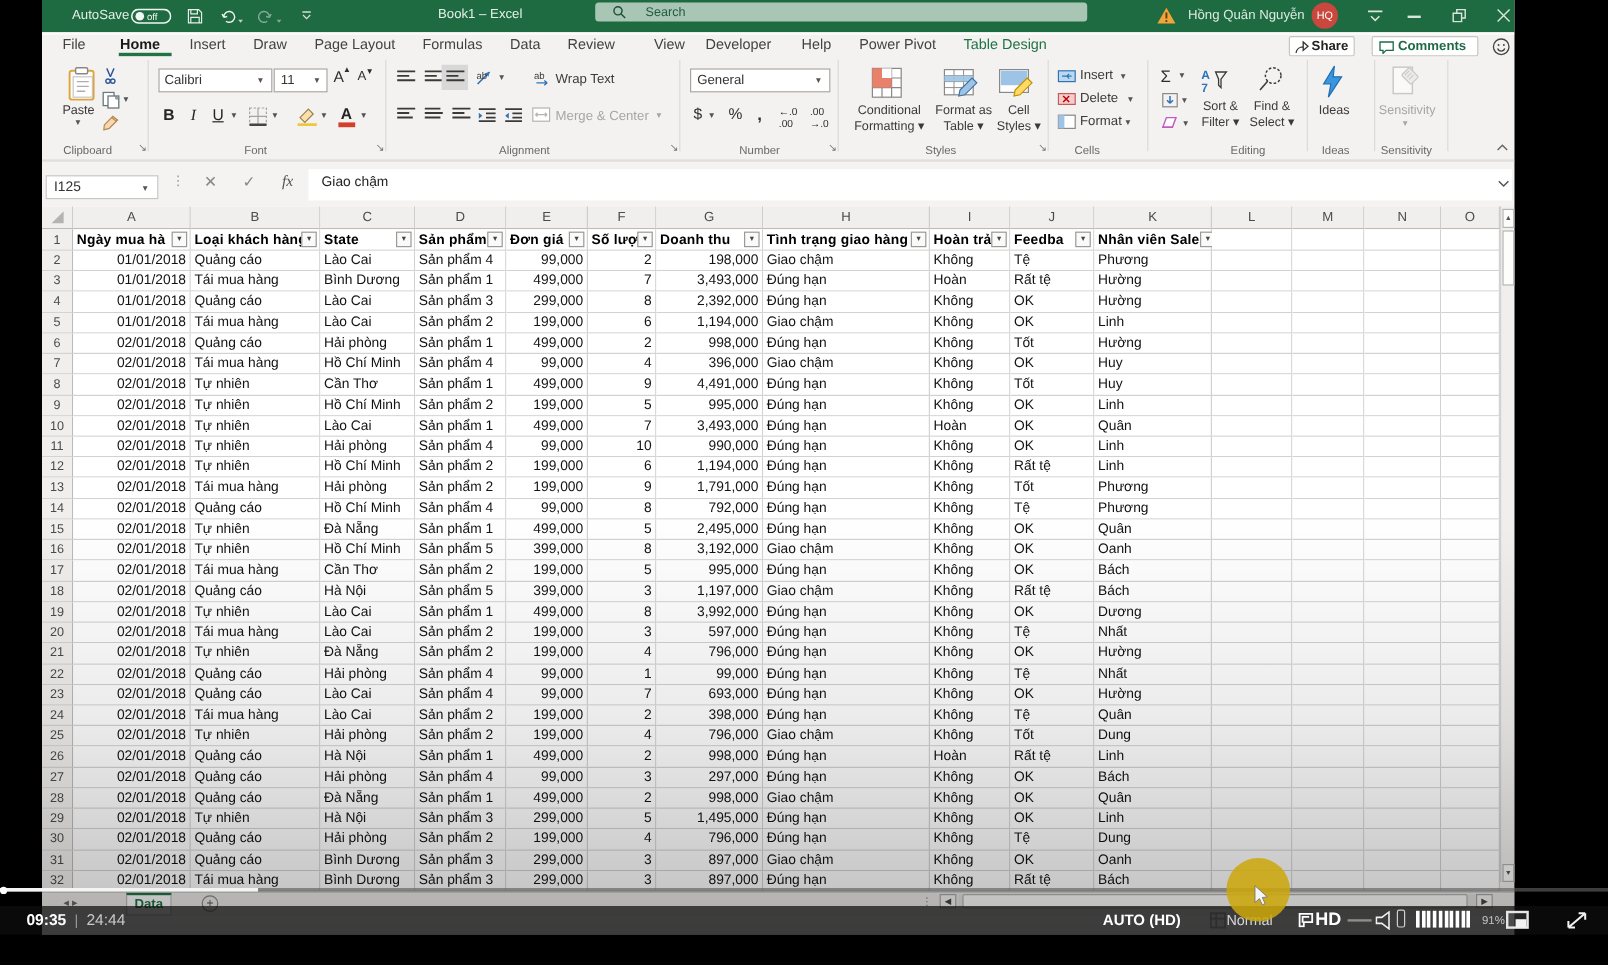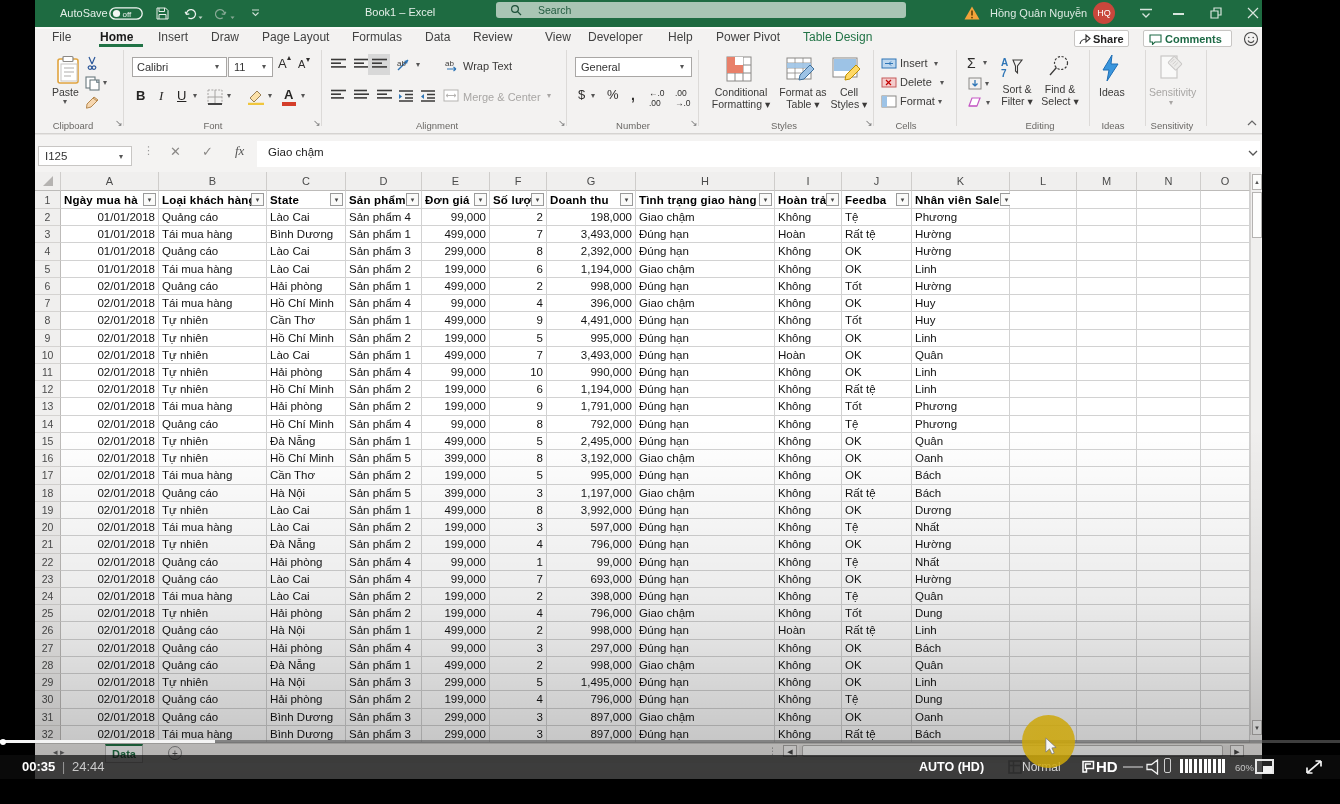--- a/index.html
+++ b/index.html
@@ -934,21 +934,21 @@
  <div class="abs" style="left:767px;top:1px;width:421px;height:12px;background:#fdfdfc;border:1px solid #b5b3b1;border-radius:2px;"></div>
  <div class="abs" style="left:1195px;top:1px;width:14px;height:12px;background:#f6f5f4;border:1px solid #a9a7a5;font-size:7px;color:#444;text-align:center;line-height:11px;">▶</div>
 </div>
 </div>
 <div id="vignette"></div>
 <div id="pbar">
       <div class="played"></div>
       <div class="abs" style="left:0px;top:-1.5px;width:6px;height:6px;border-radius:50%;background:#fff;"></div>
     </div>
 <div id="ctrl">
- <span class="ct" style="left:22px;top:4px;font-weight:bold;font-size:13px;">00:35</span>
+ <span class="ct" style="left:22px;top:4px;font-weight:bold;font-size:13px;">09:35</span>
  <span class="ct" style="left:62px;top:5px;color:#9a9a9a;">|</span>
  <span class="ct" style="left:72px;top:4px;color:#c9c9c9;font-size:13px;">24:44</span>
  <span class="ct" style="left:919px;top:5px;font-weight:bold;font-size:12.5px;">AUTO (HD)</span>
  <svg class="ct" style="left:1008px;top:5px;" width="14" height="14" viewBox="0 0 14 14">
   <rect x="1" y="1" width="12" height="12" fill="none" stroke="#2e2e2e" stroke-width="1.6"></rect>
         <path d="M1 5.5 h12 M5.5 1 v12" stroke="#2e2e2e" stroke-width="1.4"></path>
  </svg>
  <span class="ct" style="left:1022px;top:5px;color:#d6d6d6;">Normal</span>
  <svg class="ct" style="left:1081px;top:5px;" width="14" height="13" viewBox="0 0 14 13">
   <path d="M2 12 v-10.5 h10.5 v7 h-7 l0 3.5 z M4.5 9 v-5 h5.5" fill="none" stroke="#fff" stroke-width="1.5"></path>
@@ -962,21 +962,21 @@
 <div class="ct" style="left:1180px;top:4px;width:3px;height:14px;background:#fff;"></div>
       <div class="ct" style="left:1184.7px;top:4px;width:3px;height:14px;background:#fff;"></div>
       <div class="ct" style="left:1189.4px;top:4px;width:3px;height:14px;background:#fff;"></div>
       <div class="ct" style="left:1194.1000000000001px;top:4px;width:3px;height:14px;background:#fff;"></div>
       <div class="ct" style="left:1198.8000000000002px;top:4px;width:3px;height:14px;background:#fff;"></div>
       <div class="ct" style="left:1203.5000000000002px;top:4px;width:3px;height:14px;background:#fff;"></div>
       <div class="ct" style="left:1208.2000000000003px;top:4px;width:3px;height:14px;background:#fff;"></div>
       <div class="ct" style="left:1212.9000000000003px;top:4px;width:3px;height:14px;background:#fff;"></div>
       <div class="ct" style="left:1217.6000000000004px;top:4px;width:3px;height:14px;background:#fff;"></div>
       <div class="ct" style="left:1222.3000000000004px;top:4px;width:3px;height:14px;background:#fff;"></div>
- <span class="ct" style="left:1235px;top:7px;font-size:9.5px;color:#c4c4c4;">60%</span>
+ <span class="ct" style="left:1235px;top:7px;font-size:9.5px;color:#c4c4c4;">91%</span>
  <div class="ct" style="left:1255px;top:4px;width:19px;height:15px;border:2px solid #e6e6e6;background:rgba(120,120,120,0.25);"></div>
  <div class="ct" style="left:1263px;top:11px;width:9px;height:7px;background:#f2f2f2;"></div>
  <svg class="ct" style="left:1304px;top:3px;" width="20" height="18" viewBox="0 0 20 18">
   <path d="M3 15 L17 3 M17 3 h-5.5 M17 3 v5.5 M3 15 h5.5 M3 15 v-5.5" stroke="#f2f2f2" stroke-width="1.7" fill="none"></path>
  </svg>
 </div>
 <div id="blackbot"></div>
 <div id="ycursor"></div>
 <svg class="abs" style="left:1043px;top:737px;" width="15" height="19" viewBox="0 0 16 20">
  <path d="M3 1 L3 16 L7 12.5 L9.5 18 L12 17 L9.5 11.5 L14 11 Z" fill="#f5f5f5" stroke="#777" stroke-width="0.8"></path>

